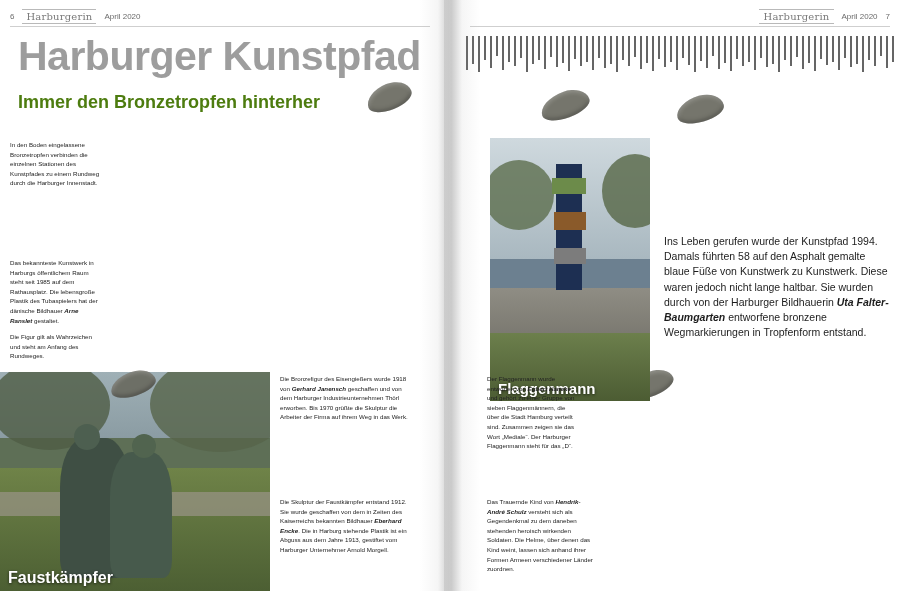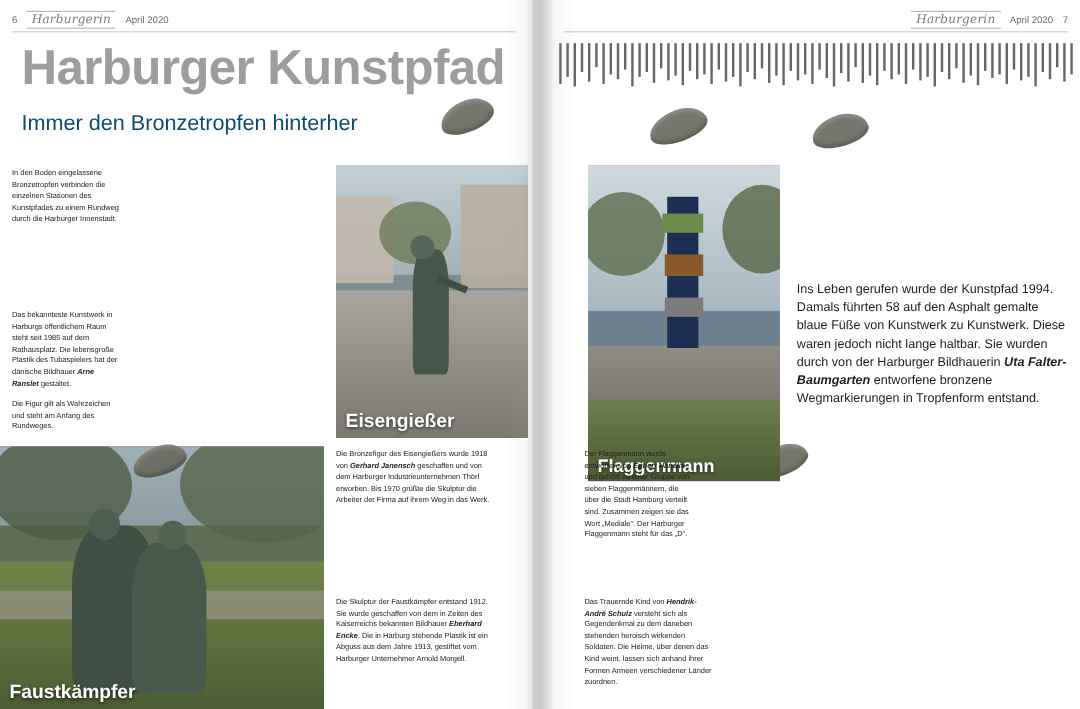--- a/index.html
+++ b/index.html
@@ -38,40 +38,40 @@
   .runhead{
     position:absolute;top:8px;height:16px;
     display:flex;align-items:center;gap:8px;
     font-size:8px;color:#6b6b6b;
   }
   .runhead.left{left:10px;}
   .runhead.right{right:10px;}
   .folio{font-size:8px;color:#6b6b6b;}
   .logo{
     font-family:"DejaVu Serif", serif;
-    font-style:italic;font-size:10px;color:#7a7a7a;
+    font-size:10px;color:#7a7a7a;
     letter-spacing:.2px;
     border-top:1px solid #b9b9b9;border-bottom:1px solid #b9b9b9;
     padding:1px 4px;
   }
   .issue{font-size:8px;color:#6b6b6b;}
   .rule-top{
     position:absolute;top:26px;height:1px;background:#cfcfcf;
   }
 
   
   .headline{
     position:absolute;left:18px;top:33px;
     font-size:41px;font-weight:bold;color:#9d9d9d;
     letter-spacing:-0.5px;white-space:nowrap;
     font-family:"Liberation Sans", sans-serif;
   }
   .subhead{
     position:absolute;left:18px;top:92px;
-    font-size:18px;font-weight:normal;color:#0c4a6e;
+    font-size:18px;font-weight:bold;color:#4d7c0f;
     white-space:nowrap;
   }
 
   
   .comb{position:absolute;left:466px;top:36px;width:430px;height:40px;}
   .comb span{position:absolute;top:0;width:2px;background:#4a4a4a;opacity:.85;}
 
   
   .drop{
     position:absolute;
@@ -135,31 +135,20 @@
       <span>In den Boden eingelassene Bronzetropfen verbinden die einzelnen Stationen des Kunstpfades zu einem Rundweg durch die Harburger Innenstadt.</span>
     </div>
     <div class="col" style="left:10px;top:258px;width:90px;">
       <span>Das bekannteste Kunstwerk in Harburgs öffentlichem Raum steht seit 1985 auf dem Rathausplatz. Die lebensgroße Plastik des Tubaspielers hat der dänische Bildhauer </span><span class="it">Arne Ranslet</span><span> gestaltet.</span>
     </div>
     <div class="col" style="left:10px;top:332px;width:90px;">
       <span>Die Figur gilt als Wahrzeichen und steht am Anfang des Rundweges.</span>
     </div>
 
 
-    <div class="photo" style="left:280px;top:138px;width:160px;height:227px;background:#7d8d92;">
-      <div class="sky" style="background:linear-gradient(#c3cfd4,#a4b2b8);height:40%;"></div>
-      <div class="bldg" style="left:0;top:26px;width:48px;height:72px;background:#c3b9ab;opacity:.85;"></div>
-      <div class="bldg" style="left:104px;top:16px;width:56px;height:86px;background:#b9ae9f;opacity:.85;"></div>
-      <div class="tree" style="left:36px;top:30px;width:60px;height:52px;background:#6d7a55;"></div>
-      <div class="path" style="left:0;top:104px;width:160px;height:123px;background:linear-gradient(#a8a59c,#7a7870);"></div>
-      <div class="fig" style="left:64px;top:70px;width:30px;height:104px;background:#46564b;border-radius:30% 30% 10% 10%;"></div>
-      <div class="fig" style="left:62px;top:58px;width:20px;height:20px;background:#56665a;border-radius:50%;"></div>
-      <div class="trunk" style="left:84px;top:96px;width:26px;height:6px;background:#3f4e44;transform:rotate(22deg);"></div>
-      <div class="caption">Eisengießer</div>
-    </div>
 
     <div class="col" style="left:280px;top:374px;width:132px;">
       <span>Die Bronzefigur des Eisengießers wurde 1918 von </span><span class="it">Gerhard Janensch</span><span> geschaffen und von dem Harburger Industrieunternehmen Thörl erworben. Bis 1970 grüßte die Skulptur die Arbeiter der Firma auf ihrem Weg in das Werk.</span>
     </div>
 
     <div class="col" style="left:280px;top:497px;width:132px;">
       <span>Die Skulptur der Faustkämpfer entstand 1912. Sie wurde geschaffen von dem in Zeiten des Kaiserreichs bekannten Bildhauer </span><span class="it">Eberhard Encke</span><span>. Die in Harburg stehende Plastik ist ein Abguss aus dem Jahre 1913, gestiftet vom Harburger Unternehmer Arnold Morgell.</span>
     </div>
 
     <div class="photo" style="left:0px;top:372px;width:270px;height:219px;background:#5e6f56;">

